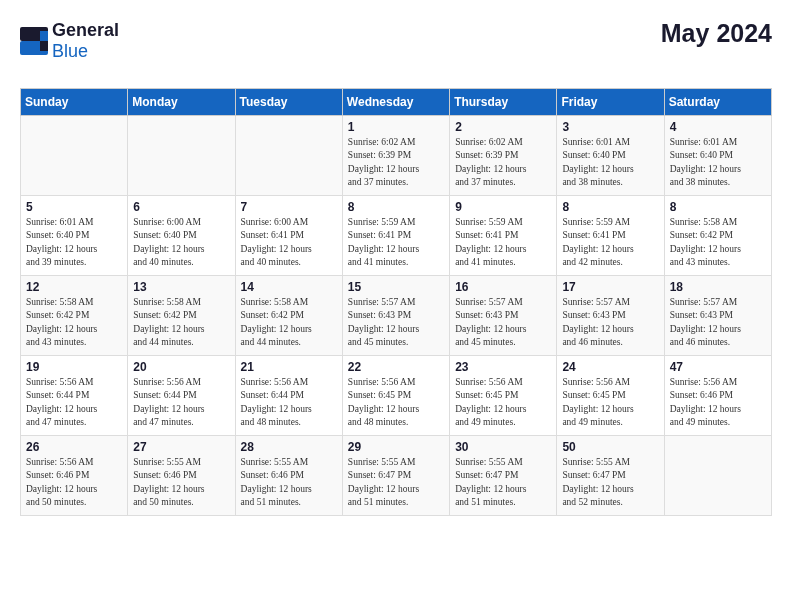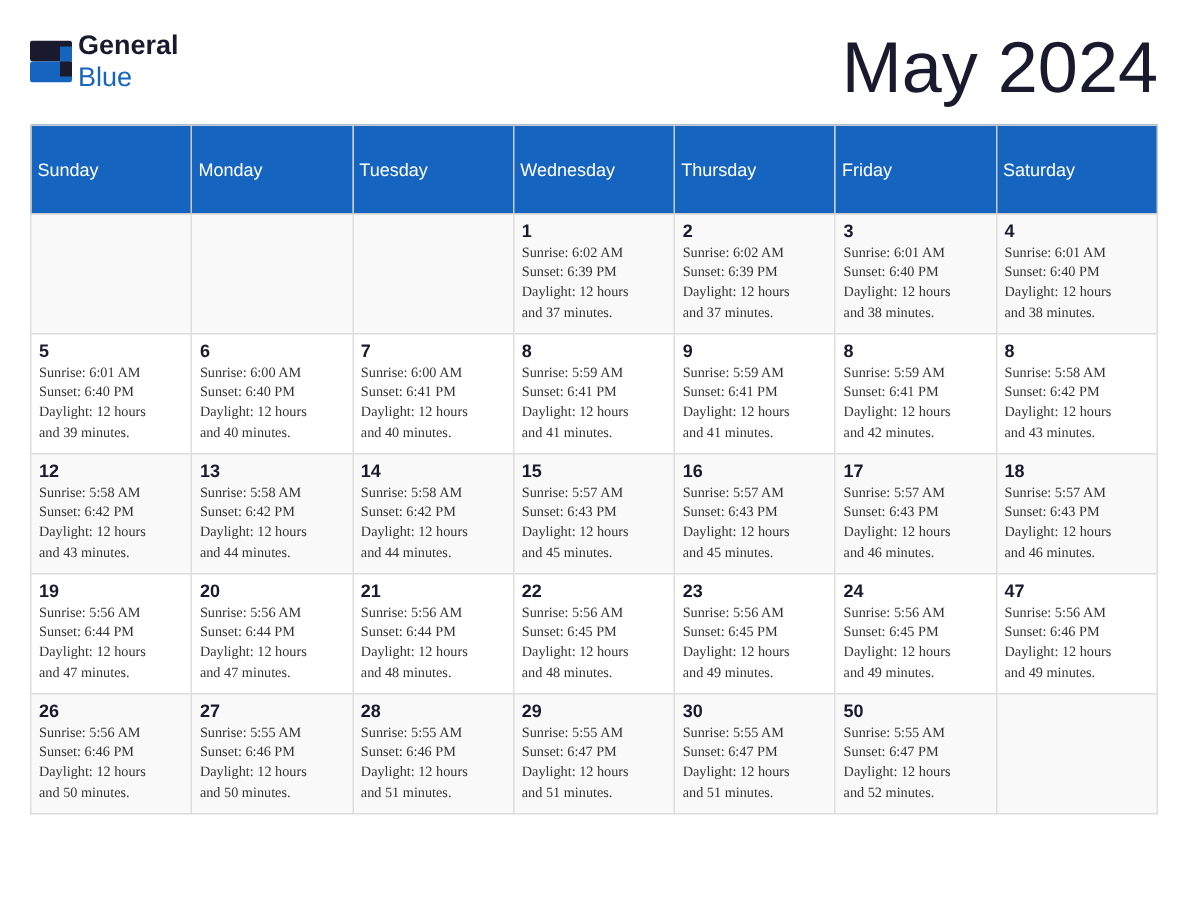--- a/index.html
+++ b/index.html
@@ -7,51 +7,51 @@
       font-family: Arial, sans-serif;
       background: #fff;
       width: 792px;
       min-height: 612px;
       padding: 20px;
     }
     .header {
       display: flex;
       justify-content: space-between;
       align-items: flex-start;
-      margin-bottom: 10px;
+      margin-bottom: 26px;
     }
     .logo {
       display: flex;
       flex-direction: column;
       align-items: flex-start;
     }
     .title-block {
       text-align: right;
     }
     .month-year {
-      font-size: 48px;
-      font-weight: normal;
+      font-size: 25px;
+      font-weight: bold;
       color: #1a1a2e;
       line-height: 1.1;
     }
     .location {
       font-size: 16px;
       color: #1a1a2e;
     }
     table {
       width: 100%;
       border-collapse: collapse;
       table-layout: fixed;
     }
     thead tr th {
       background-color: #1565c0;
       color: #fff;
       font-size: 12px;
-      font-weight: normal;
-      padding: 22px 4px;
+      font-weight: bold;
+      padding: 6px 4px;
       text-align: left;
       border: 1px solid #ccc;
     }
     tbody tr td {
       vertical-align: top;
       padding: 4px 5px;
       font-size: 10px;
       color: #222;
       border: 1px solid #ddd;
       height: 80px;

